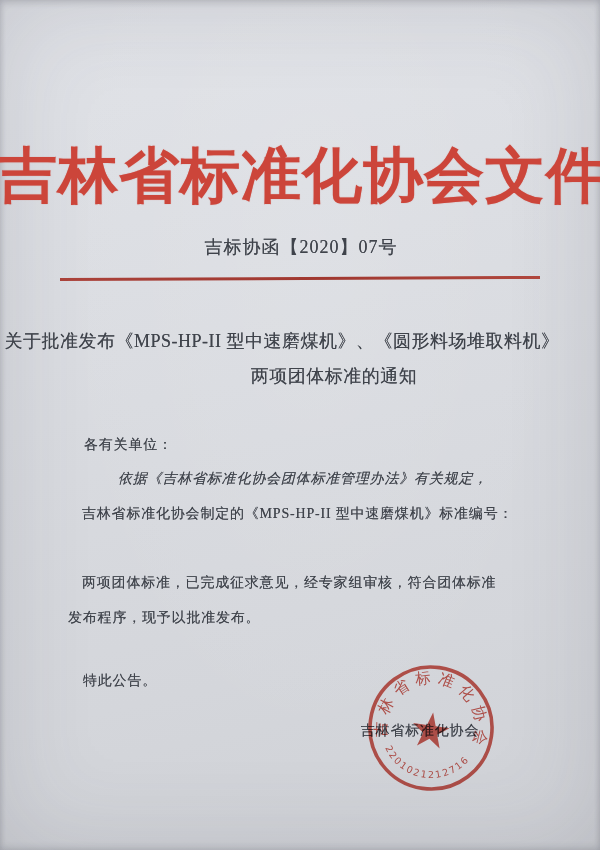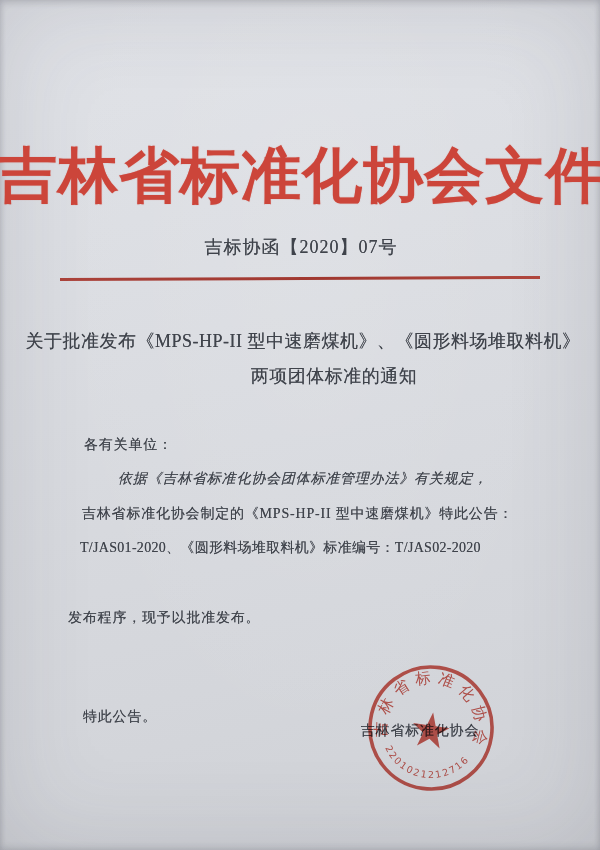--- a/index.html
+++ b/index.html
@@ -40,33 +40,33 @@
   .red-rule {
     position: absolute;
     top: 277px; left: 60px; width: 480px; height: 3px;
     background: linear-gradient(90deg, #aa423a 0%, #a03830 55%, #b0473e 100%);
     transform: rotate(-0.25deg);
   }
   .subject {
     font-size: 18px; letter-spacing: 0.5px;
     text-shadow: 0 0 0.6px rgba(63,67,75,0.7);
   }
-  .subject-1 { top: 329px; left: 303px; transform: translateX(-50%); text-align: right; }
+  .subject-1 { top: 329px; left: 282px; transform: translateX(-50%); text-align: right; }
   .subject-2 { top: 364px; left: 290px; transform: translateX(-50%); margin-left: 44px; }
   .body-text {
     font-size: 14px; letter-spacing: 0.8px;
     text-shadow: 0 0 0.6px rgba(63,67,75,0.7);
   }
   .salutation { top: 436px; left: 84px; }
   .b0 { top: 470px; left: 118px; font-style: italic; }
   .b1 { top: 505px; left: 82px; }
   .b2 { top: 539px; left: 80px; letter-spacing: 0.3px; }
   .b3 { top: 574px; left: 82px; }
   .b4 { top: 609px; left: 68px; }
-  .closing { top: 708px; left: 83px; }
+  .closing { top: 672px; left: 83px; }
   .sig-org  { top: 722px; left: 420px; transform: translateX(-50%); }
   .sig-date { top: 751px; left: 418px; transform: translateX(-50%); }
   .seal {
     position: absolute;
     top: 658px; left: 361px;
     width: 140px; height: 140px;
     transform: rotate(8deg);
     opacity: 0.88;
     mix-blend-mode: multiply;
   }
@@ -98,22 +98,22 @@
   <div class="line doc-number">吉标协函【2020】07号</div>
 
   <div class="red-rule"></div>
 
   <div class="line subject subject-1">关于批准发布《MPS-HP-II 型中速磨煤机》、《圆形料场堆取料机》</div>
   <div class="line subject subject-2">两项团体标准的通知</div>
 
   <div class="line body-text salutation">各有关单位：</div>
 
   <div class="line body-text b0">依据《吉林省标准化协会团体标准管理办法》有关规定，</div>
-  <div class="line body-text b1">吉林省标准化协会制定的《MPS-HP-II 型中速磨煤机》特此公告：</div>
-  <div class="line body-text b2">T/JAS01-2020、《圆形料场堆取料机》标准编号：T/JAS02-2020</div>
+  <div class="line body-text b1">吉林省标准化协会制定的《MPS-HP-II 型中速磨煤机》标准编号：</div>
+  <div class="line body-text b3">两项团体标准，已完成征求意见，经专家组审核，符合团体标准</div>
   <div class="line body-text b4">发布程序，现予以批准发布。</div>
 
   <div class="line body-text closing">特此公告。</div>
 
   <div class="line body-text sig-org">吉林省标准化协会</div>
 
   <svg class="seal" viewBox="0 0 140 140" width="140" height="140" xmlns="http://www.w3.org/2000/svg">
     <defs>
       <path id="sealTopArc" d="M 28.6 87.6 A 45 45 0 1 1 111.4 87.6" fill="none"></path>
       <path id="sealBottomArc" d="M 26.7 95 A 50 50 0 0 0 113.3 95" fill="none"></path>

